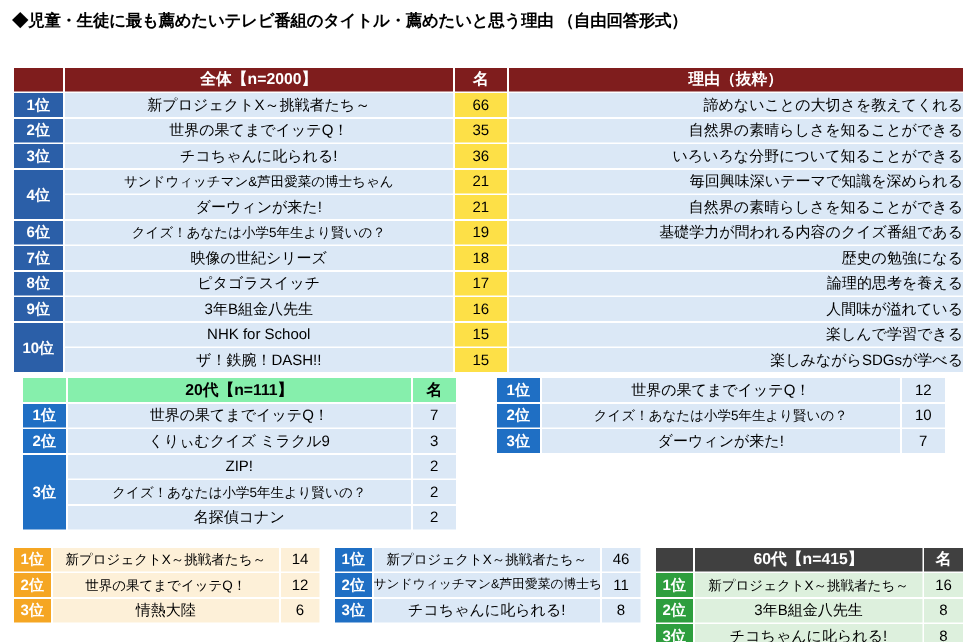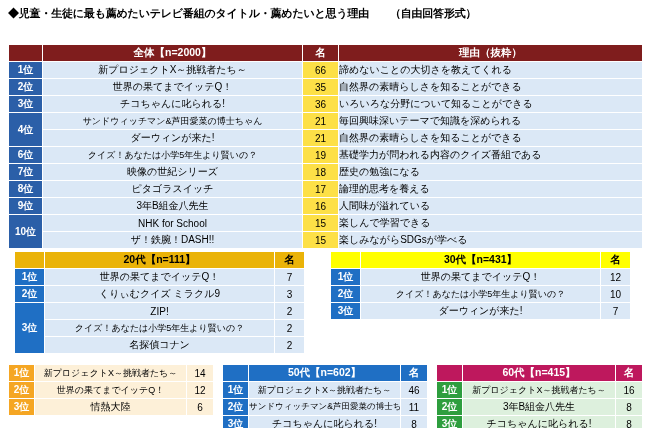--- a/index.html
+++ b/index.html
@@ -20,21 +20,20 @@
     height: 428px;
   }
   .head-line {
     font-size: 11px;
     font-weight: bold;
     margin: 6px 0 0 8px;
     letter-spacing: -0.2px;
   }
   .head-line .note {
     font-weight: bold;
-    margin-left: 18px;
   }
   .sub-line {
     font-size: 10.5px;
     font-weight: bold;
     margin: 3px 0 0 8px;
     letter-spacing: -0.2px;
   }
   table {
     border-collapse: collapse;
     table-layout: fixed;
@@ -64,30 +63,30 @@
   .main-table {
     position: absolute;
     left: 8px;
     top: 38px;
     width: 634px;
   }
   .main-table .hdr { background: #7f1d1d; }
   .main-table .rank { background: #2b5fa8; }
   .main-table td.title { background: #dbe8f6; text-align: center; }
   .main-table td.num { background: #fde047; }
-  .main-table td.reason { background: #dbe8f6; text-align: left; }
+  .main-table td.reason { background: #dbe8f6; text-align: right; }
 
   
   .t20 {
     position: absolute;
     left: 14px;
     top: 245px;
     width: 290px;
   }
-  .t20 .hdr { background: #eab308; color: #000000; }
+  .t20 .hdr { background: #86efac; color: #000000; }
   .t20 .rank { background: #1f6fc4; color: #ffffff; }
   .t20 td.body { background: #dbe8f6; }
 
   .t30 {
     position: absolute;
     left: 330px;
     top: 245px;
     width: 300px;
   }
   .t30 .hdr { background: #ffff00; color: #000000; }
@@ -114,21 +113,21 @@
   .t50 .hdr { background: #1f6fc4; color: #ffffff; }
   .t50 .rank { background: #1f6fc4; color: #ffffff; }
   .t50 td.body { background: #dbe8f6; }
 
   .t60 {
     position: absolute;
     left: 436px;
     top: 358px;
     width: 206px;
   }
-  .t60 .hdr { background: #be185d; color: #ffffff; }
+  .t60 .hdr { background: #404040; color: #ffffff; }
   .t60 .rank { background: #2e9e3e; color: #ffffff; }
   .t60 td.body { background: #ddf0dd; }
 
   .small { font-size: 9px; }
   .tiny { font-size: 8.5px; }
 </style>
 </head>
 <body>
 
 <div class="page">
@@ -257,25 +256,20 @@
   </tbody>
     </table>
 
   <table class="t30">
     <colgroup>
       <col style="width:30px">
       <col style="width:240px">
       <col style="width:30px">
     </colgroup>
     <tbody>
-        <tr>
-      <td class="hdr"></td>
-      <td class="hdr">30代【n=431】</td>
-      <td class="hdr">名</td>
-    </tr>
     <tr>
       <td class="rank">1位</td>
       <td class="body">世界の果てまでイッテQ！</td>
       <td class="body">12</td>
     </tr>
     <tr>
       <td class="rank">2位</td>
       <td class="body small">クイズ！あなたは小学5年生より賢いの？</td>
       <td class="body">10</td>
     </tr>
@@ -312,25 +306,20 @@
   </tbody>
     </table>
 
   <table class="t50">
     <colgroup>
       <col style="width:26px">
       <col style="width:152px">
       <col style="width:27px">
     </colgroup>
     <tbody>
-        <tr>
-      <td class="hdr"></td>
-      <td class="hdr">50代【n=602】</td>
-      <td class="hdr">名</td>
-    </tr>
     <tr>
       <td class="rank">1位</td>
       <td class="body small">新プロジェクトX～挑戦者たち～</td>
       <td class="body">46</td>
     </tr>
     <tr>
       <td class="rank">2位</td>
       <td class="body tiny">サンドウィッチマン&amp;芦田愛菜の博士ちゃん</td>
       <td class="body">11</td>
     </tr>

